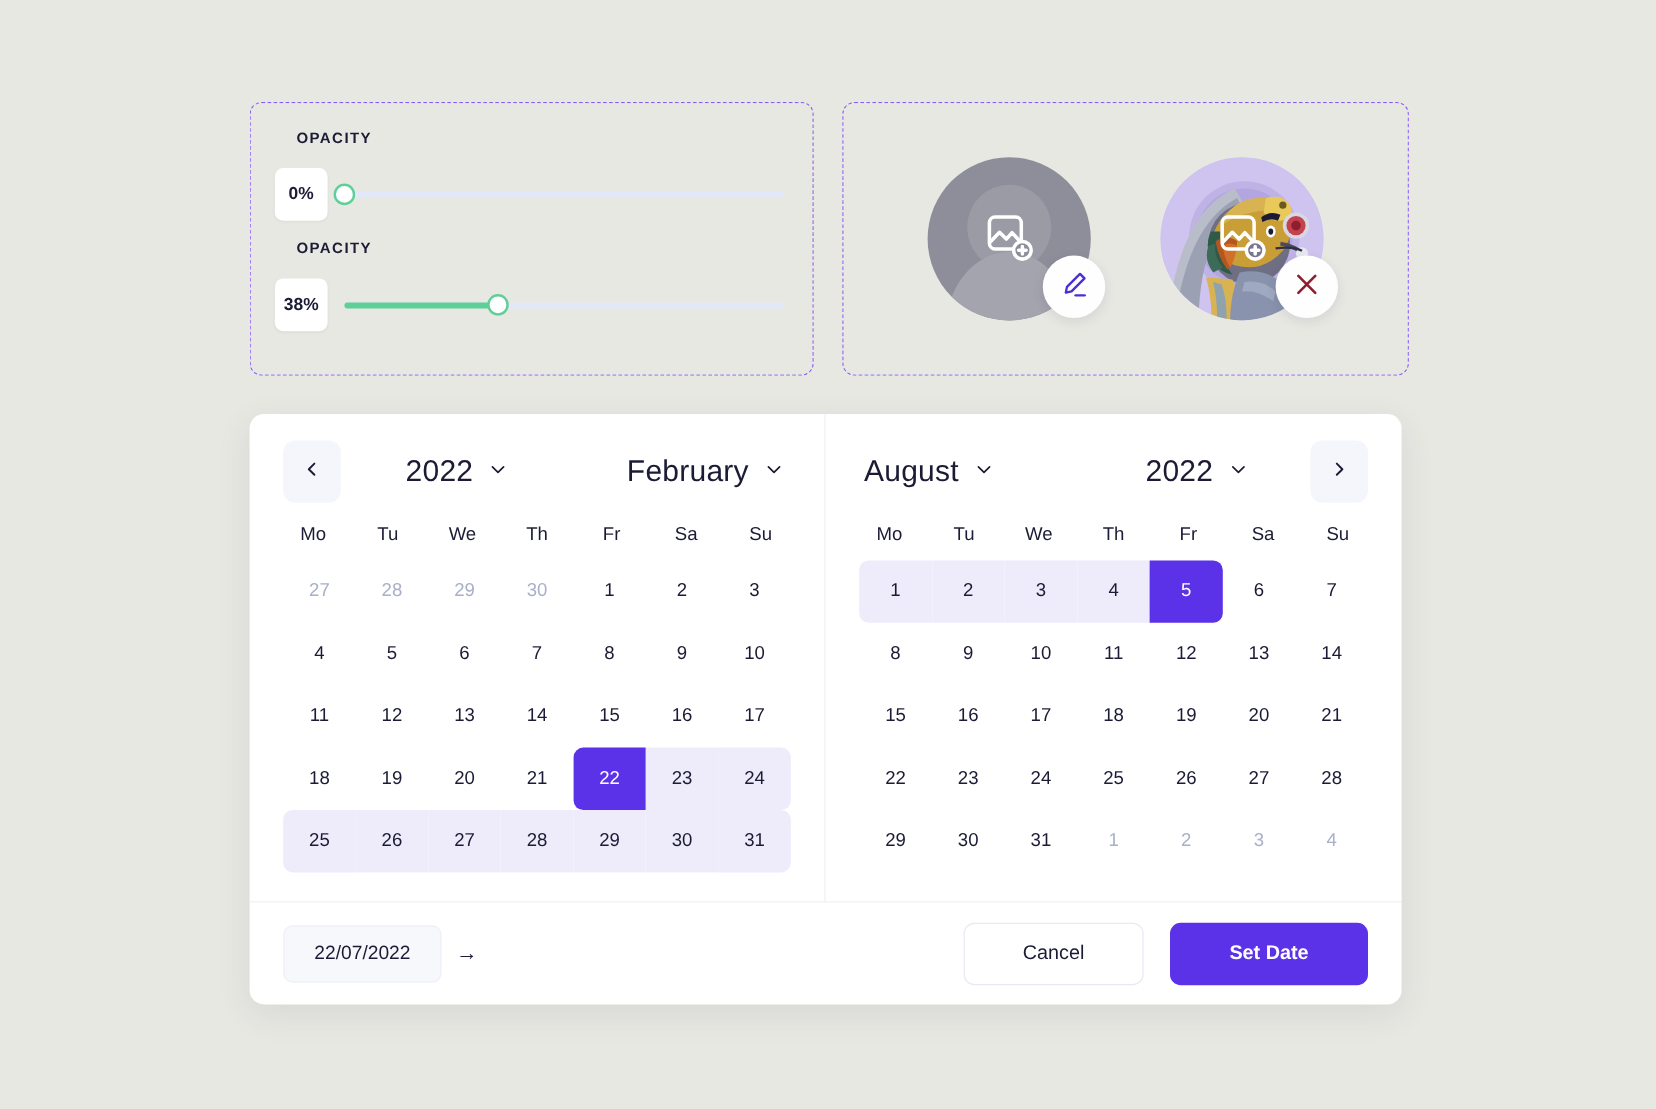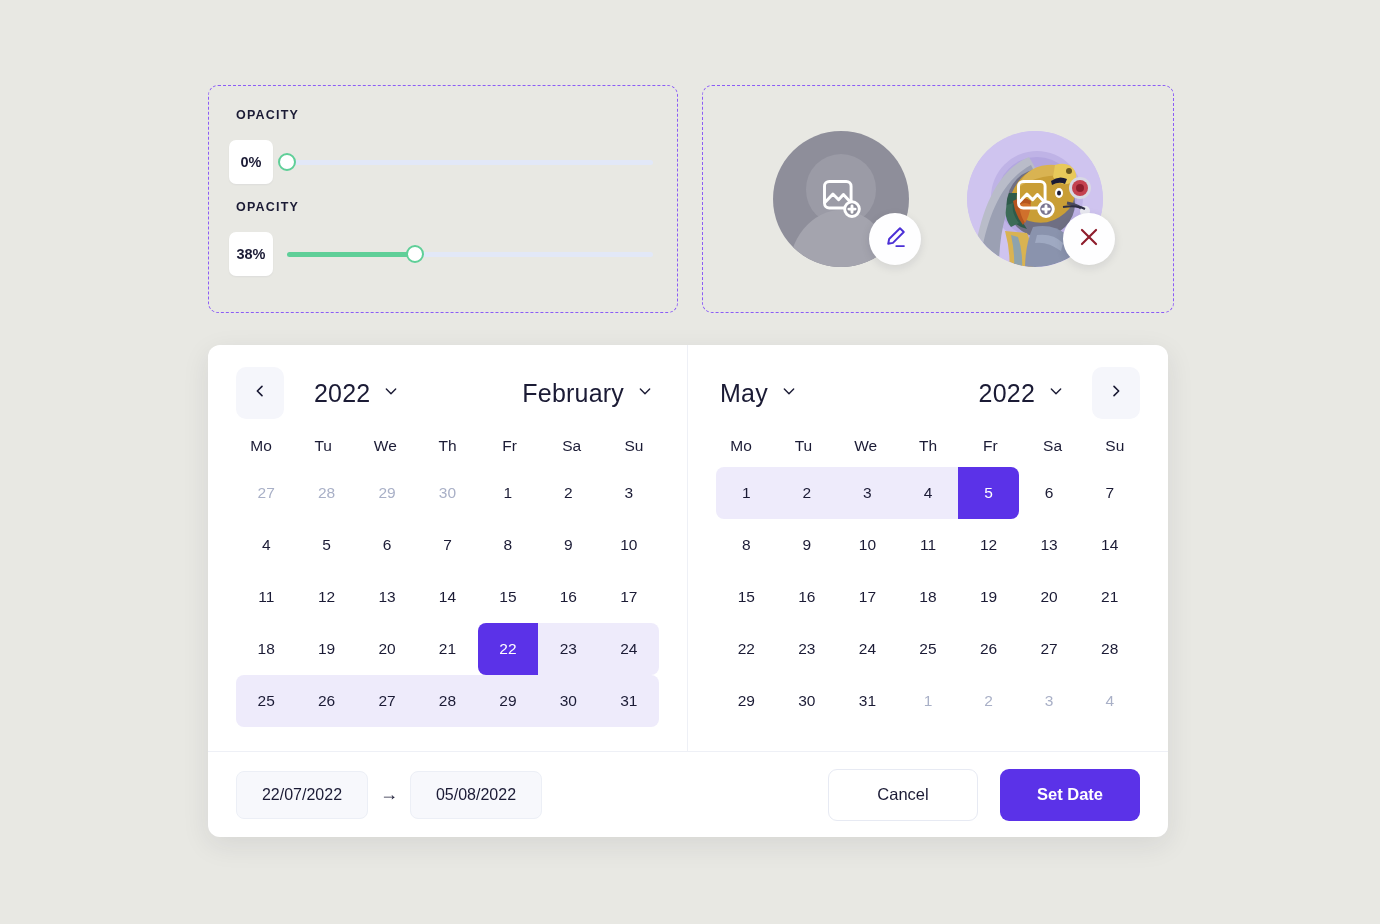--- a/index.html
+++ b/index.html
@@ -33,21 +33,21 @@
   }
   .panel-sliders { width: 470px; height: 228px; padding: 22px 20px 0 20px; }
   .panel-avatars { width: 472px; height: 228px; display: flex; align-items: center; justify-content: center; gap: 58px; }
 
   
   .slider-label {
     font-size: 12.5px;
     font-weight: 700;
     letter-spacing: 1.2px;
     color: #1b1b35;
-    margin: 0 0 18px 7px;
+    margin: 0 0 18px 18px;
   }
   .slider-row {
     display: flex;
     align-items: center;
     height: 44px;
     margin-bottom: 16px;
   }
   .value-box {
     width: 44px;
     height: 44px;
@@ -179,20 +179,21 @@
     padding: 20px 28px 0 28px;
     box-sizing: border-box;
   }
   .cal-pane.left { border-right: 1px solid #eef0f6; }
 
   .cal-head {
     display: flex;
     align-items: center;
     height: 56px;
     margin-bottom: 10px;
+    gap: 24px;
   }
   .nav-btn {
     width: 48px;
     height: 52px;
     border-radius: 10px;
     background: #f5f6fb;
     display: flex;
     align-items: center;
     justify-content: center;
     cursor: pointer;
@@ -295,21 +296,21 @@
     box-sizing: border-box;
     text-align: right;
   }
   .btn-cancel {
     width: 150px;
     background: #ffffff;
     border: 1px solid #e7eaf3;
     color: #1b1b35;
   }
   .btn-primary {
-    width: 140px;
+    width: 165px;
     background: #5b32e8;
     color: #ffffff;
     font-weight: 700;
     margin-left: 22px;
   }
 </style>
 </head>
 <body>
 
 <div class="spec-row">
@@ -507,21 +508,21 @@
             <div class="day inrange">29</div>
             <div class="day inrange">30</div>
             <div class="day inrange range-end-edge">31</div>
           </div>
         </div>
     </div>
 
     <div class="cal-pane right">
       <div class="cal-head">
         <div class="sel-group" style="margin-left:4px">
-          <span class="sel-text">May</span>
+          <span class="sel-text">August</span>
           <span>
             <svg width="16" height="16" viewBox="0 0 24 24" fill="none" stroke="#1b1b35" stroke-width="2.1" stroke-linecap="round" stroke-linejoin="round">
                 <path d="M5 9l7 7 7-7"></path>
               </svg>
           </span>
         </div>
         <div class="spacer"></div>
         <div class="sel-group" style="margin-right:28px">
           <span class="sel-text">2022</span>
           <span>
@@ -595,18 +596,17 @@
             <div class="day muted">3</div>
             <div class="day muted">4</div>
           </div>
         </div>
     </div>
   </div>
 
   <div class="cal-footer">
     <div class="date-field">22/07/2022</div>
     <div class="arrow-sep">→</div>
-    <div class="date-field">05/08/2022</div>
     <div class="spacer"></div>
     <div class="btn btn-cancel">Cancel</div>
     <div class="btn btn-primary">Set Date</div>
   </div>
 </div>
 
 </body></html>

